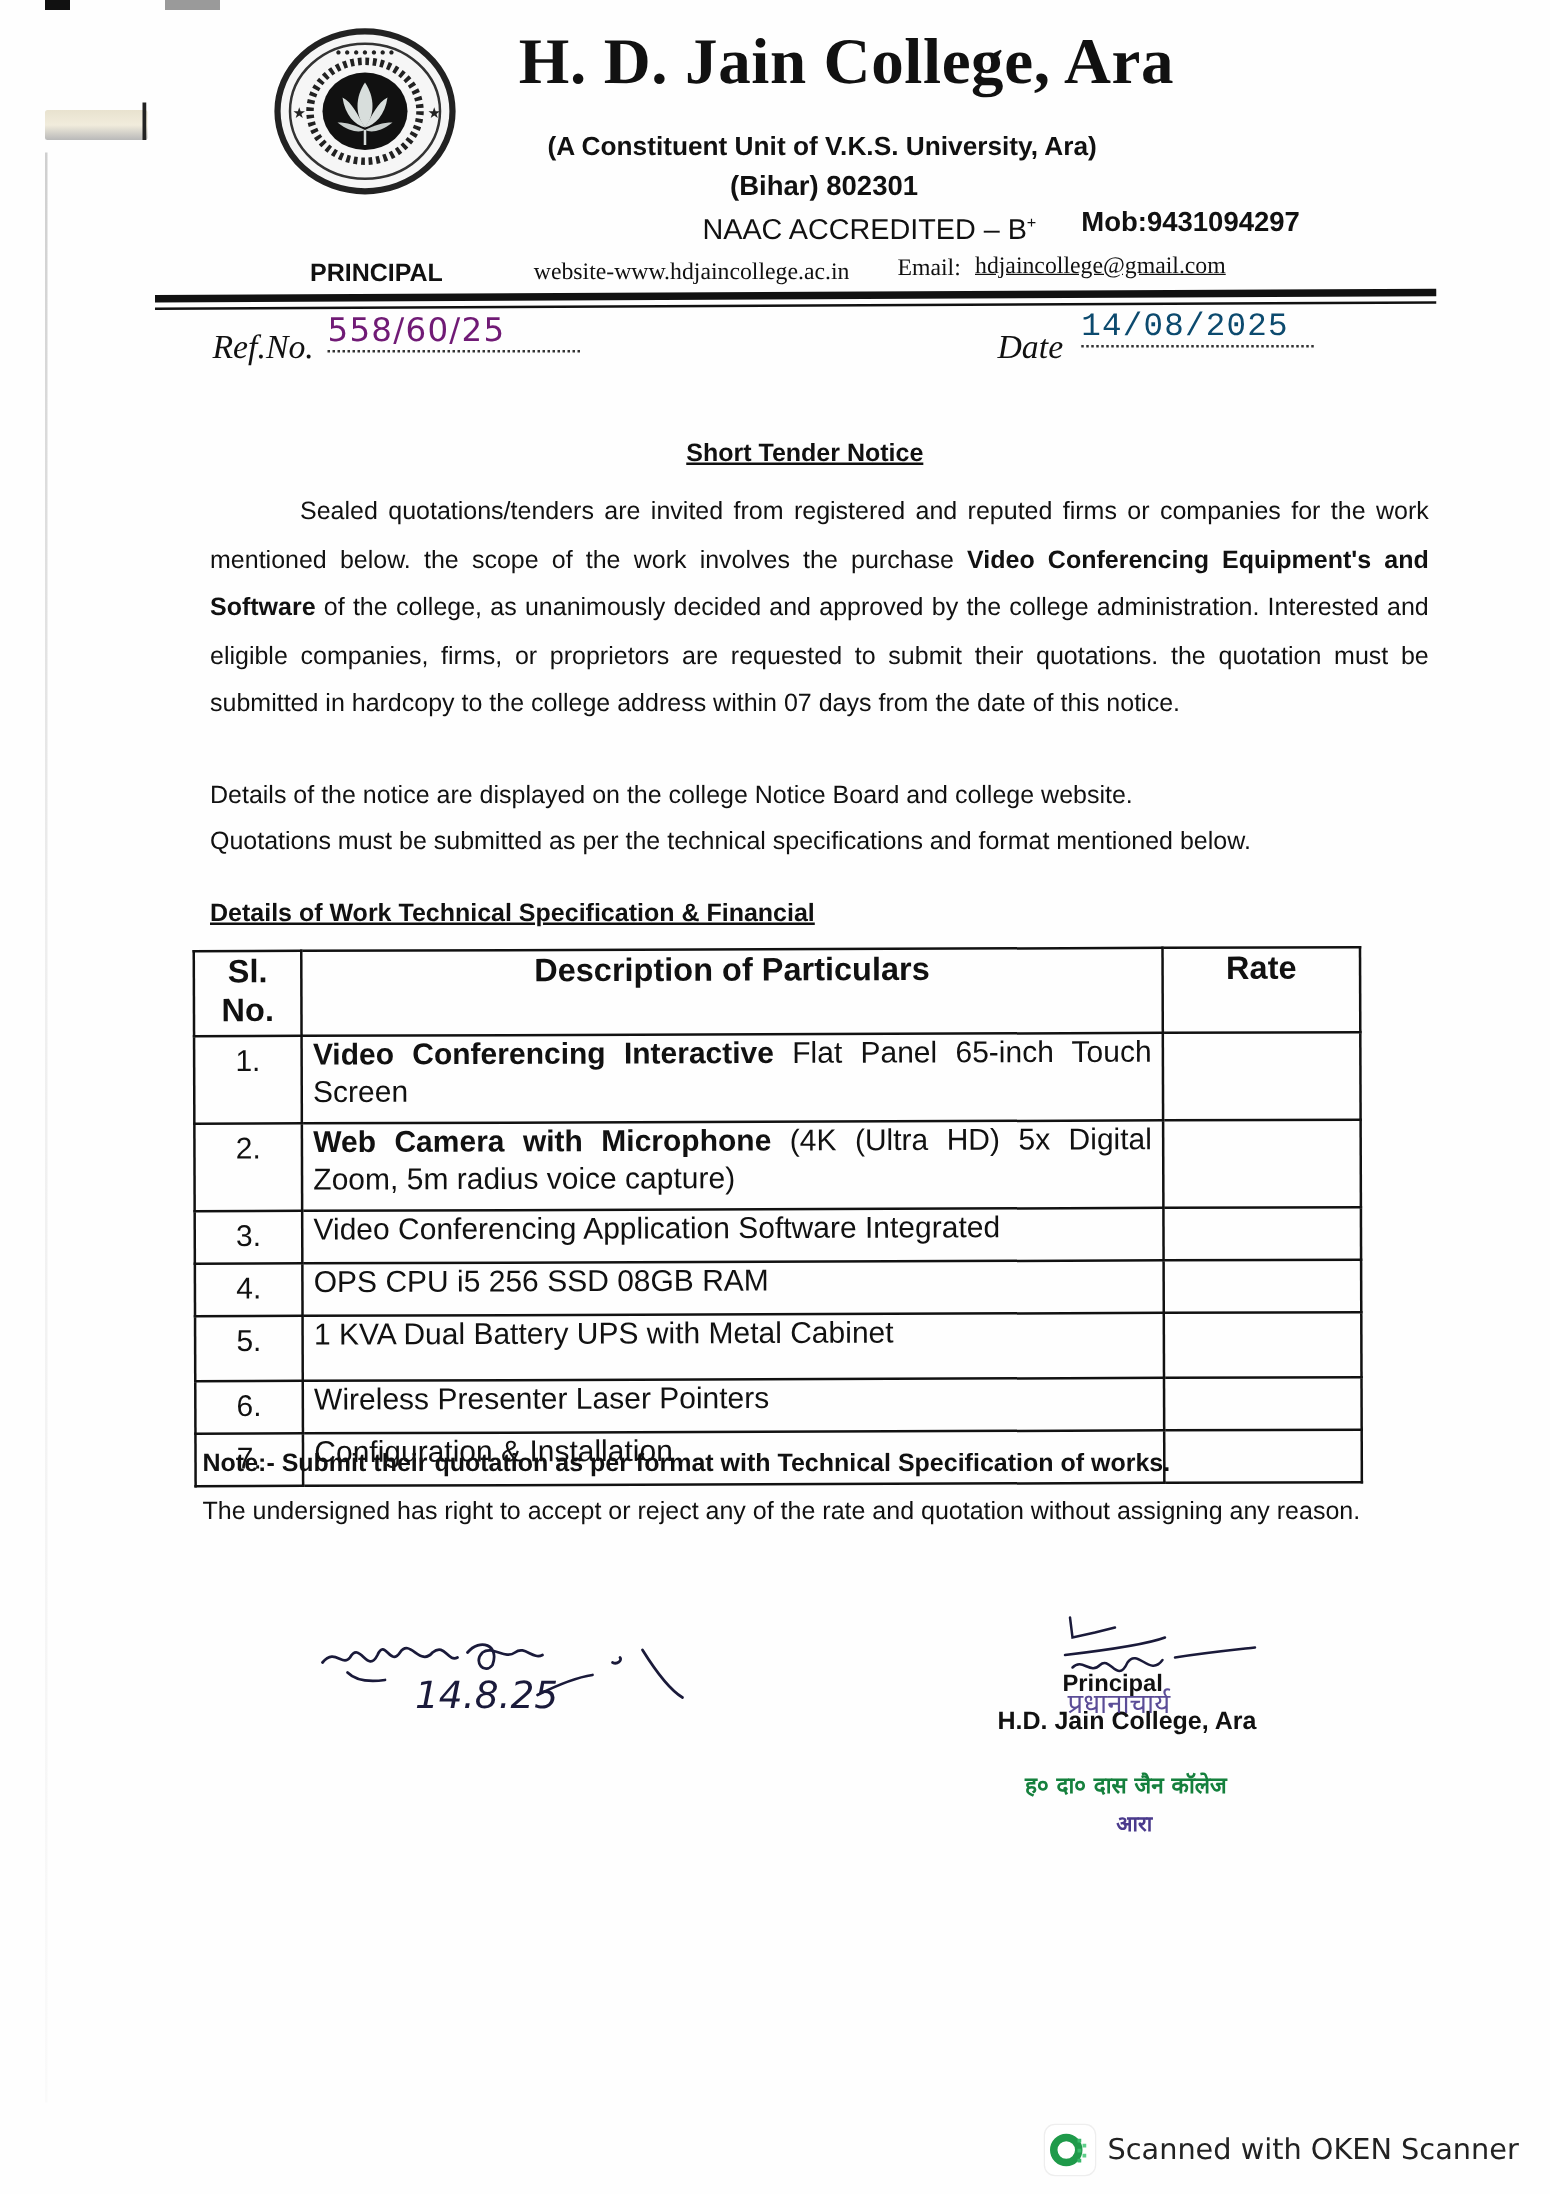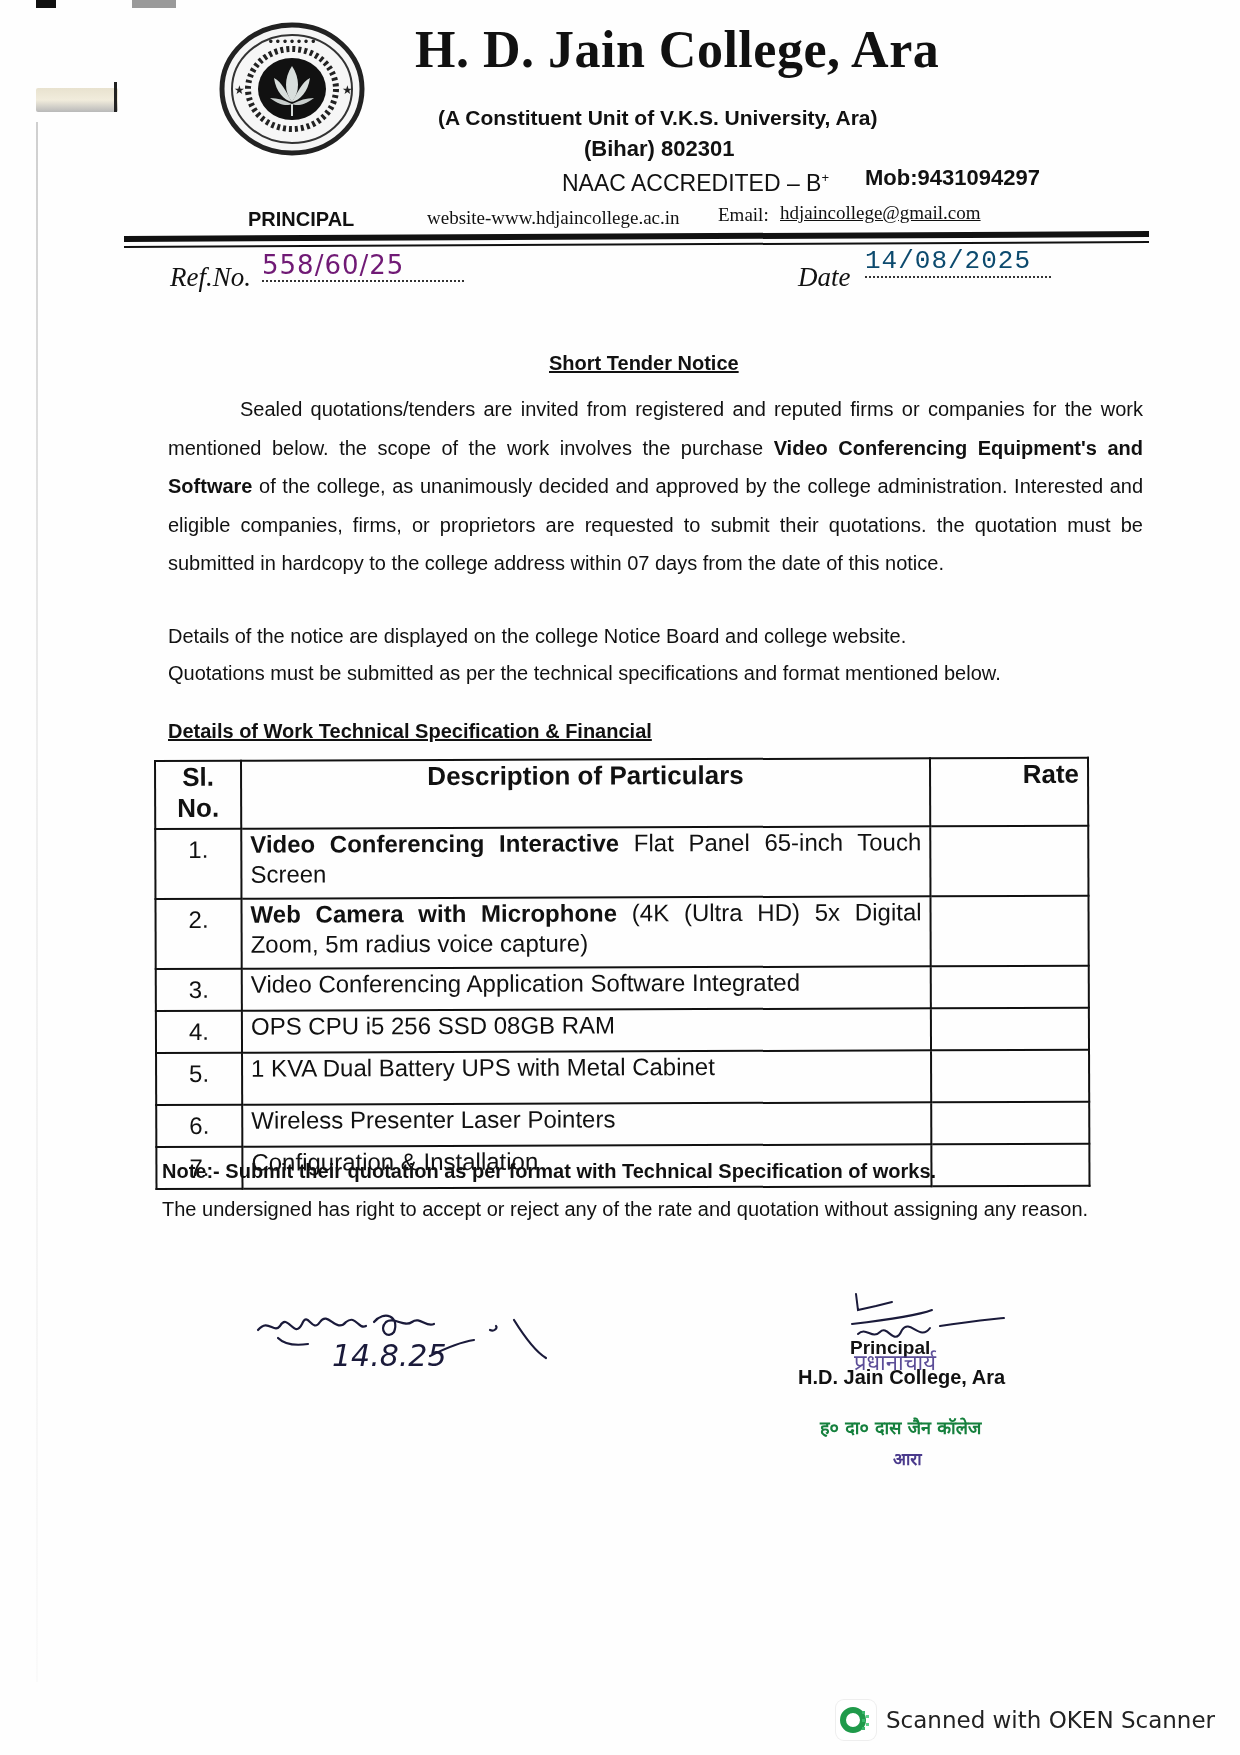--- a/index.html
+++ b/index.html
@@ -51,21 +51,21 @@
   .para1 b { font-weight: bold; }
   .line { left: 168px; font-size: 20px; white-space: nowrap; }
 
   .section-hd { left: 168px; top: 720px; font-weight: bold; font-size: 20px; text-decoration: underline; }
 
   table.spec { position: absolute; left: 154px; top: 760px; width: 935px; border-collapse: collapse;
     font-size: 24px; transform: rotate(-0.2deg); transform-origin: left top; }
   table.spec th, table.spec td { border: 2px solid #111; padding: 0 8px; vertical-align: top; }
   table.spec th { font-weight: bold; font-size: 26px; height: 66px; }
   .col-sl { width: 68px; text-align: center; }
-  .col-rate { width: 140px; text-align: right; }
+  .col-rate { width: 140px; }
   table.spec td.sl { text-align: center; font-size: 24px; padding-top: 6px; }
   table.spec td.desc { line-height: 30px; text-align: justify; }
   table.spec td.desc b { font-weight: bold; }
   .row-2l td { height: 62px; }
   .row-1l td { height: 34px; }
   .row-5 td { height: 44px; }
 
   .note { left: 162px; top: 1160px; font-weight: bold; font-size: 20px; white-space: nowrap; }
   .undersigned { left: 162px; top: 1192px; font-size: 20px; line-height: 34px; width: 975px; }
 

